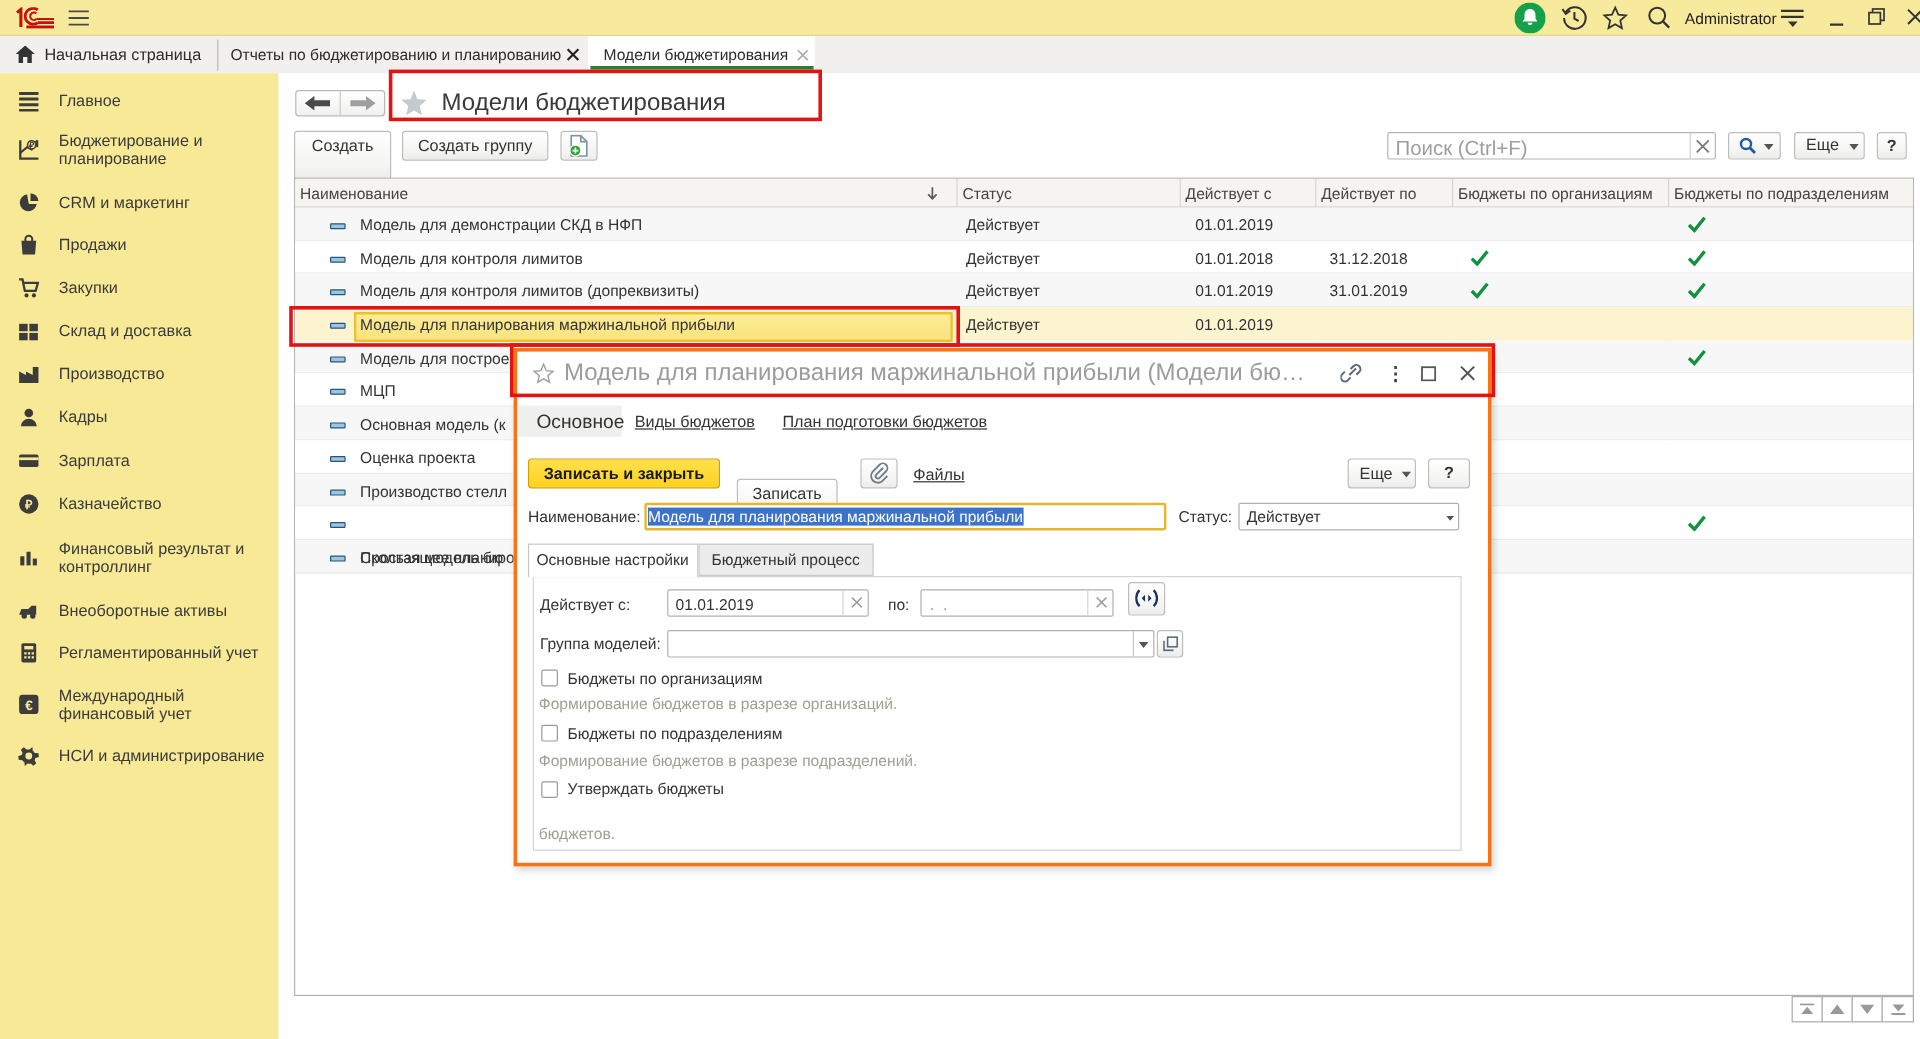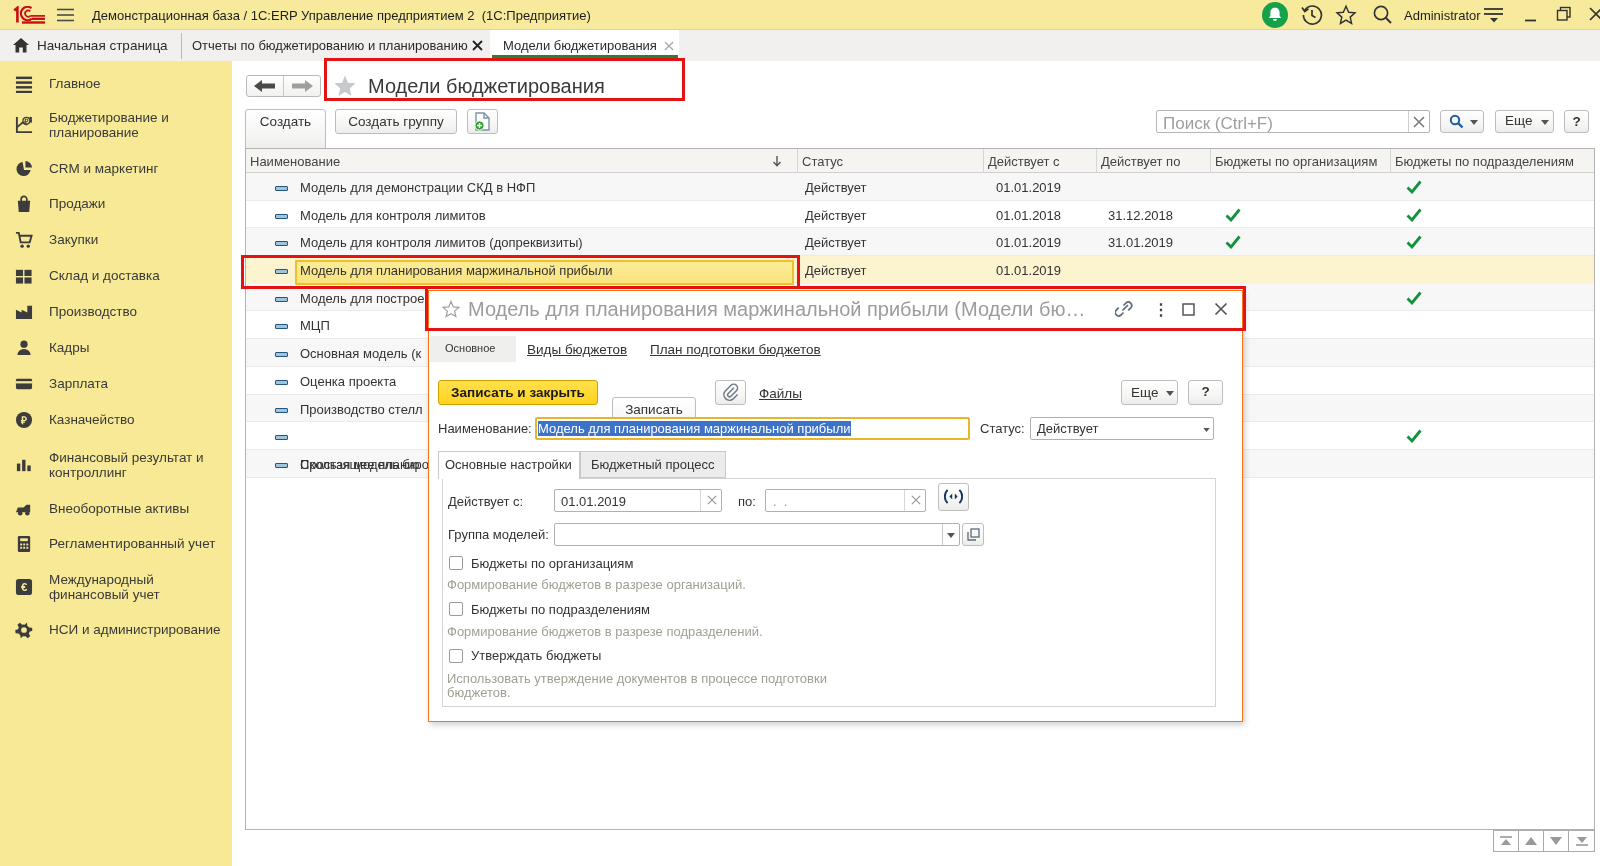--- a/index.html
+++ b/index.html
@@ -17,21 +17,21 @@
 .tbl-line{position:absolute;background:#ebebeb;}
 .hdr-line{position:absolute;background:#d6d6d6;}
 .redbox{position:absolute;border:3px solid #e31313;box-sizing:border-box;z-index:60;}
 .check{position:absolute;z-index:5;}
 .link{color:#2a63a9;text-decoration:underline;}
 .row-text{position:absolute;font-size:13px;color:#333;white-space:nowrap;}
 .helper{position:absolute;font-size:13px;color:#a19f92;white-space:nowrap;}
 .cb{position:absolute;width:14px;height:14px;border:1px solid #9a9a9a;border-radius:2px;background:#fff;box-sizing:border-box;}
 .inp{position:absolute;box-sizing:border-box;border:1px solid #b0b0b0;border-radius:2px;background:#fff;}
 .rowicon{position:absolute;left:275px;width:13px;height:5px;box-sizing:border-box;border:1px solid #25567e;background:#9fc4de;border-radius:1px;}
-#dialog{position:absolute;left:428px;top:290px;width:815px;height:432px;background:#fff;border:1px solid #f97316;box-sizing:border-box;z-index:50;box-shadow:2px 3px 6px rgba(0,0,0,0.18);}
+#dialog{position:absolute;left:428px;top:290px;width:815px;height:432px;background:#fff;border:3px solid #f97316;box-sizing:border-box;z-index:50;box-shadow:2px 3px 6px rgba(0,0,0,0.18);}
 .dlg{position:absolute;font-size:13px;color:#333;white-space:nowrap;}
 </style>
 </head>
 <body>
 <div id="app">
 <div id="topbar">
 
   <svg class="abs" style="left:13px;top:6px" width="33" height="18" viewBox="0 0 33 18">
     <g stroke="#C51010" fill="none">
       <path d="M1.2,4.5 L4.4,1.8 L4.4,16.5" stroke-width="2.6"></path>
@@ -43,21 +43,20 @@
     </g>
   </svg>
 
   <svg class="abs" style="left:57px;top:8px" width="18" height="14" viewBox="0 0 18 14">
     <g stroke="#4a4a4a" stroke-width="1.6">
           <path d="M0,1.5 H17"></path>
           <path d="M0,7 H17"></path>
           <path d="M0,12.5 H17"></path>
         </g>
   </svg>
-  <div class="abs" style="left:92px;top:8px;font-size:13px;color:#1d1d1d;">Демонстрационная база / 1С:ERP Управление предприятием 2&nbsp; (1С:Предприятие)</div>
 
   <svg class="abs" style="left:1262px;top:2px" width="26" height="26" viewBox="0 0 26 26">
     <circle cx="13" cy="13" r="13" fill="#15A04A"></circle>
     <path d="M13,5.5 c-2.8,0 -4.6,2 -4.6,5 v3.2 l-1.6,2.2 h12.4 l-1.6,-2.2 v-3.2 c0,-3 -1.8,-5 -4.6,-5 z" fill="#fff"></path>
     <path d="M11,17 a2,2 0 0 0 4,0 z" fill="#fff"></path>
   </svg>
   <svg class="abs" style="left:1301px;top:4px" width="22" height="22" viewBox="0 0 22 22">
     <path d="M3.6,6.5 A9,9 0 1 1 2.4,11" fill="none" stroke="#333" stroke-width="1.7"></path>
     <path d="M1,3.5 L3.8,7.5 L7.5,4.8" fill="none" stroke="#333" stroke-width="1.7"></path>
     <path d="M11,6 V11.5 L14.5,13.5" fill="none" stroke="#333" stroke-width="1.7"></path>
@@ -394,21 +393,21 @@
   </svg>
   <div class="abs" style="left:724px;top:9px;font-size:16px;color:#444;font-weight:bold;">⋮</div>
   <svg class="abs" style="left:753px;top:12px" width="13" height="13" viewBox="0 0 13 13">
         <rect x="1" y="1" width="11" height="11" fill="none" stroke="#555" stroke-width="1.5"></rect>
       </svg>
   <svg class="abs" style="left:785px;top:11px" width="14" height="14" viewBox="0 0 14 14">
         <path d="M1.5,1.5 L12.5,12.5 M12.5,1.5 L1.5,12.5" stroke="#555" stroke-width="1.7"></path>
       </svg>
 
   <div class="abs" style="left:1px;top:45px;width:86px;height:26px;background:#efefee;"></div>
-  <div class="dlg" style="left:16px;top:51px;font-size:11px;">Основное</div>
+  <div class="dlg" style="left:16px;top:51px;font-size:16px;">Основное</div>
   <div class="dlg link" style="left:98px;top:51px;font-size:13.5px;">Виды бюджетов</div>
   <div class="dlg link" style="left:221px;top:51px;font-size:13.5px;">План подготовки бюджетов</div>
 
   <div class="abs" style="left:9px;top:89px;width:160px;height:25px;box-sizing:border-box;background:linear-gradient(#ffe14d,#ffd21e);border:1px solid #cfa000;border-radius:3px;text-align:center;line-height:23px;font-size:13.5px;font-weight:bold;color:#1a1a1a;">Записать и закрыть</div>
   <div class="btn" style="left:183px;top:106px;width:84px;height:41px;line-height:23px;">Записать</div>
   <div class="btn" style="left:286px;top:89px;width:31px;height:25px;"></div>
   <svg class="abs" style="left:292px;top:92px" width="19" height="19" viewBox="0 0 19 19">
     <path d="M12.9,4.8 L7.2,10.5 a1.9,1.9 0 0 0 2.7,2.7 L15.4,7.7 a3.8,3.8 0 0 0 -5.4,-5.4 L4.3,8 a5.6,5.6 0 0 0 7.9,7.9 L16.5,11.5" fill="none" stroke="#6e7b87" stroke-width="1.5"></path>
   </svg>
   <div class="dlg link" style="left:330px;top:95px;font-size:13.5px;">Файлы</div>
@@ -472,17 +471,16 @@
   </svg>
 
   <div class="cb" style="left:20px;top:265px;"></div>
   <div class="dlg" style="left:42px;top:265px;">Бюджеты по организациям</div>
   <div class="helper" style="left:18px;top:286px;">Формирование бюджетов в разрезе организаций.</div>
   <div class="cb" style="left:20px;top:311px;"></div>
   <div class="dlg" style="left:42px;top:311px;">Бюджеты по подразделениям</div>
   <div class="helper" style="left:18px;top:333px;">Формирование бюджетов в разрезе подразделений.</div>
   <div class="cb" style="left:20px;top:358px;"></div>
   <div class="dlg" style="left:42px;top:357px;">Утверждать бюджеты</div>
-  <div class="helper" style="left:18px;top:380px;">Использовать утверждение документов в процессе подготовки</div>
   <div class="helper" style="left:18px;top:394px;">бюджетов.</div>
 </div>
 <div class="redbox" style="left:425px;top:286px;width:821px;height:45px;"></div>
 </div>
 
 </body></html>

